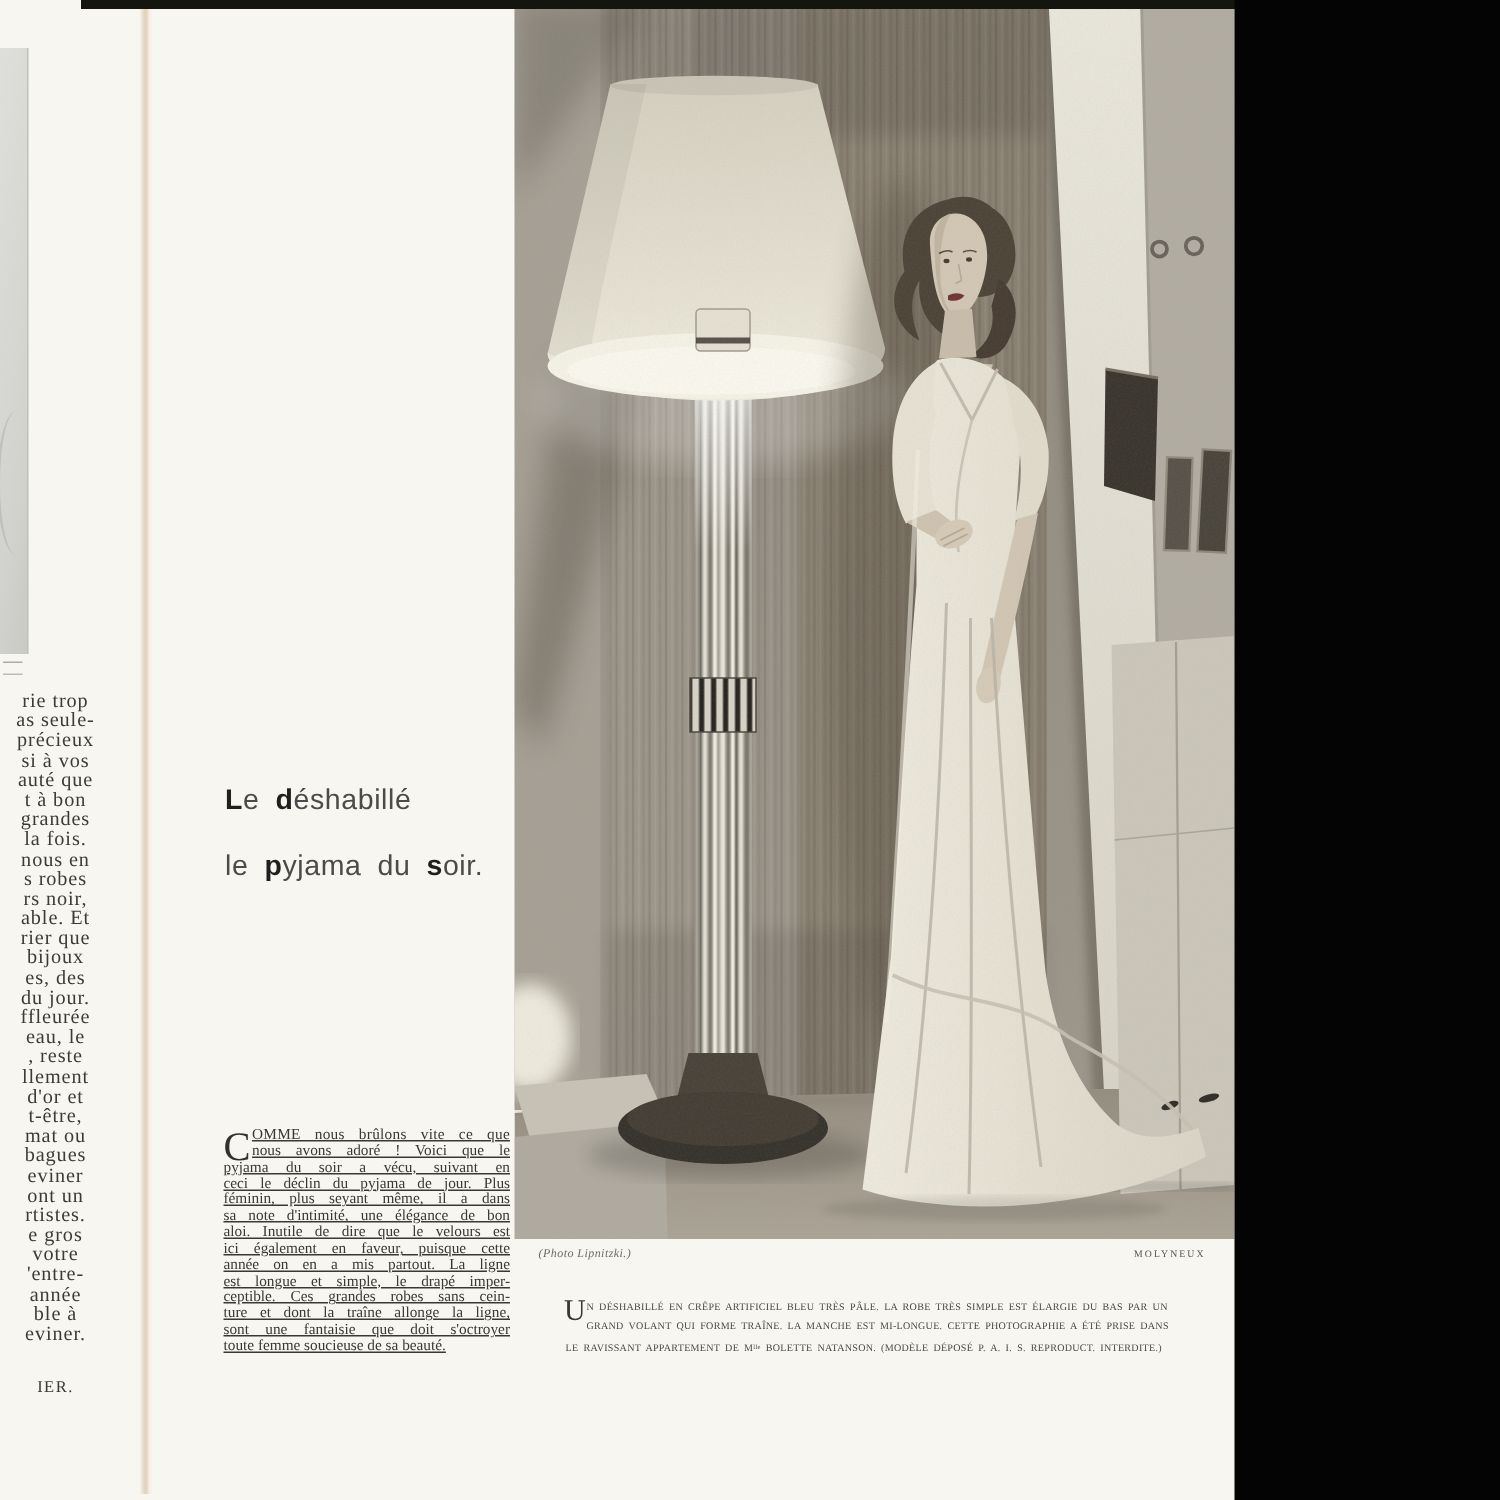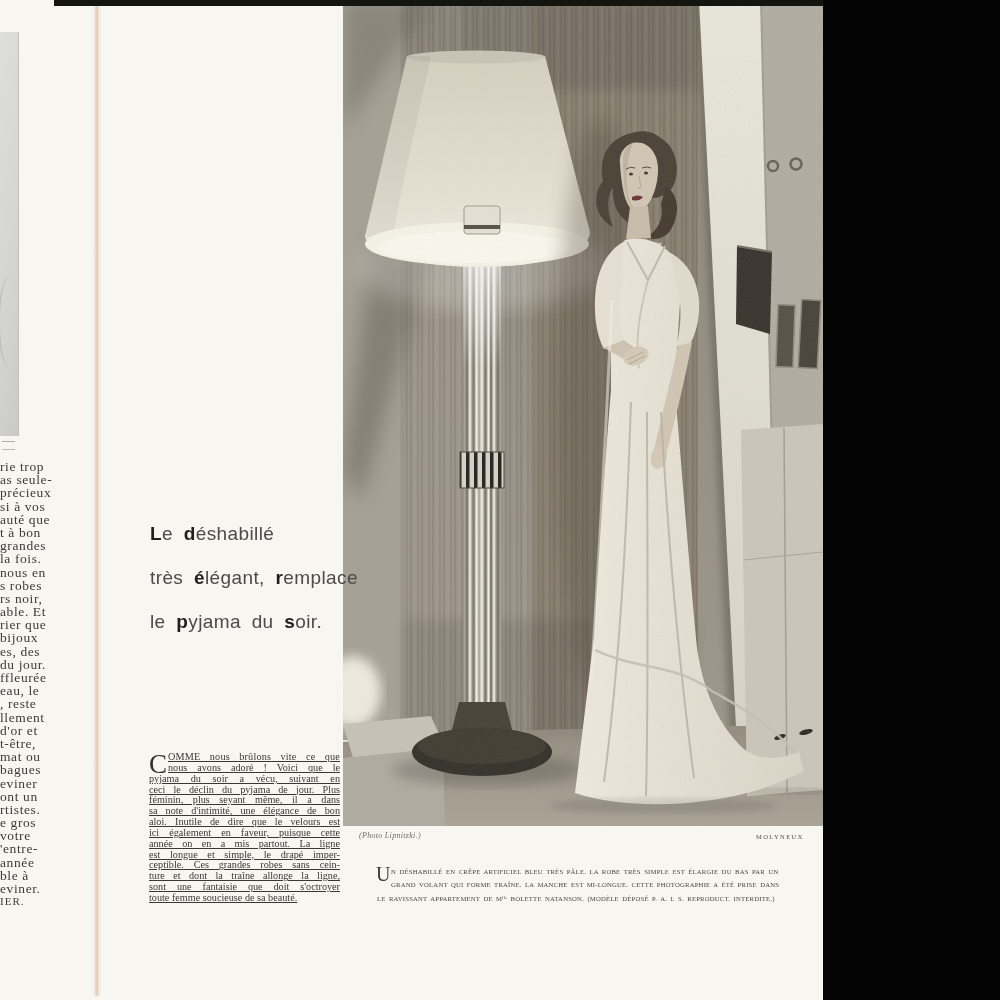--- a/index.html
+++ b/index.html
@@ -13,22 +13,22 @@
   .crease{left:93px;top:4px;width:9px;height:992px;z-index:5;
     background:linear-gradient(to right,rgba(0,0,0,0),rgba(203,174,145,.5) 38%,rgba(228,206,182,.85) 55%,rgba(242,230,216,.45) 72%,rgba(0,0,0,0));}
   
   .left-sliver{left:0;top:32px;width:18px;height:404px;z-index:2;
     background:linear-gradient(100deg,#dededb,#d2d2cf 70%,#c9c9c6);border-right:1px solid #bfbfbc;}
   .sliver-curve{position:absolute;right:-6px;bottom:66px;width:24px;height:96px;
     border-left:2px solid #b4b4b0;border-radius:50%;opacity:.6;}
   .frag-marks{left:2px;top:441px;width:13px;height:7px;border-top:1px solid #8f8d89;border-bottom:1px solid #a5a39f;opacity:.7;z-index:2;}
   
   .fragments{left:0;top:459px;width:75px;z-index:3;color:#3d3b38;}
-  .frag-line{height:13.2px;font-size:13.5px;letter-spacing:.6px;text-align:left;padding-right:1px;white-space:nowrap;}
-  .frag-line:last-child{font-size:11px;letter-spacing:1px;padding-top:1px;}
+  .frag-line{height:13.2px;font-size:13.5px;letter-spacing:.6px;text-align:center;padding-right:1px;white-space:nowrap;}
+  .frag-line:last-child{font-size:11px;letter-spacing:1px;padding-top:1px;margin-top:24px;}
   
   .heading{left:150px;top:523px;z-index:3;font-family:"Liberation Sans",sans-serif;}
   .hd-line{font-size:19px;letter-spacing:.4px;word-spacing:5px;line-height:21px;margin-bottom:23px;
     color:#4c4b49;white-space:nowrap;}
   .hd-b{font-weight:bold;color:#1f1f1e;}
   
   .para{left:149px;top:751px;width:191px;z-index:3;color:#3a3835;}
   .dropcap-c{position:absolute;left:0;top:1px;font-size:27px;line-height:24px;color:#33312e;}
   .para-lines{position:relative;text-decoration:underline;}
   .body-line{height:10.85px;font-size:10.2px;text-align:justify;text-align-last:justify;}
@@ -88,21 +88,20 @@
       <div class="frag-line">votre</div>
       <div class="frag-line">'entre-</div>
       <div class="frag-line">année</div>
       <div class="frag-line">ble à</div>
       <div class="frag-line">eviner.</div>
       <div class="frag-line">IER.</div>
     </div>
 
   <div class="abs heading">
     <div class="hd-line"><span class="hd-b">L</span><span>e </span><span class="hd-b">d</span><span>éshabillé</span></div>
-    <div class="hd-line"><span>très </span><span class="hd-b">é</span><span>légant, </span><span class="hd-b">r</span><span>emplace</span></div>
     <div class="hd-line"><span>le </span><span class="hd-b">p</span><span>yjama du </span><span class="hd-b">s</span><span>oir.</span></div>
   </div>
 
   <div class="abs para">
     <span class="dropcap-c">C</span>
     <div class="para-lines">
         <div class="body-line">OMME nous brûlons vite ce que</div>
         <div class="body-line">nous avons adoré ! Voici que le</div>
         <div class="body-line">pyjama du soir a vécu, suivant en</div>
         <div class="body-line">ceci le déclin du pyjama de jour. Plus</div>

